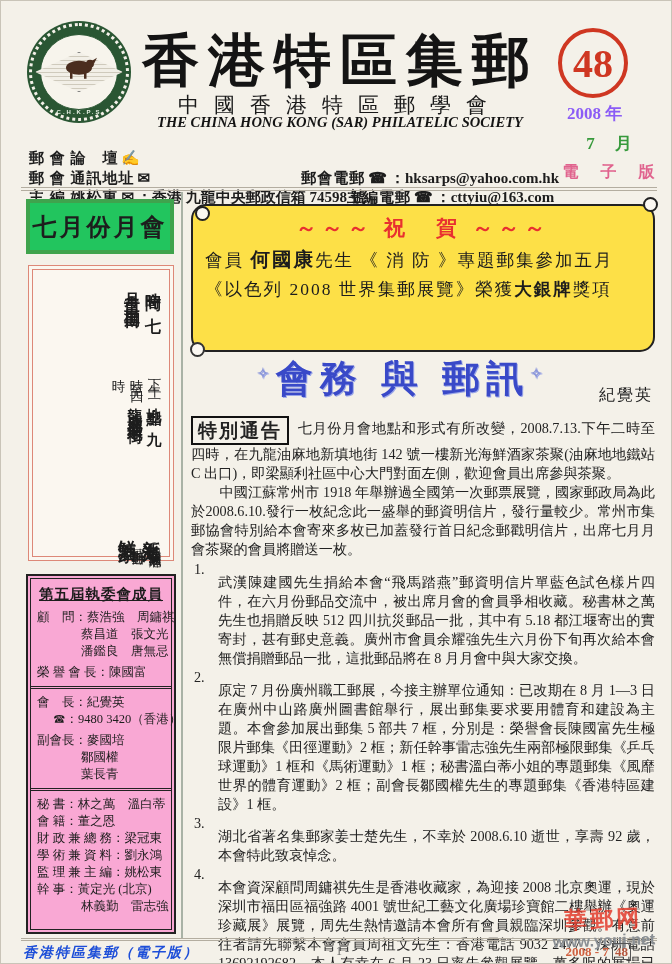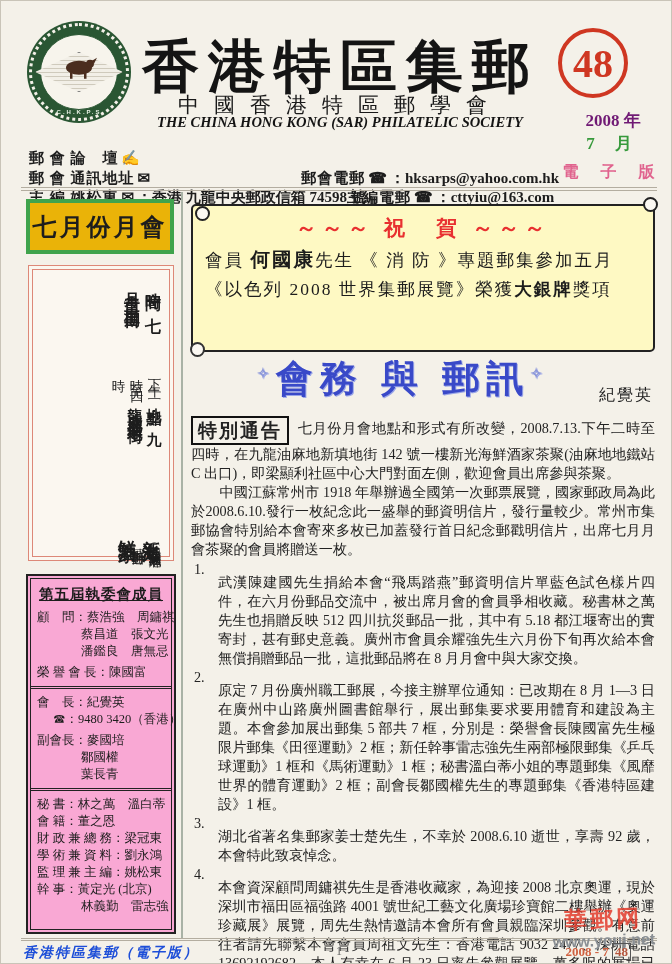--- a/index.html
+++ b/index.html
@@ -13,47 +13,47 @@
   .seal { position:absolute; left:28px; top:22px; width:100px; height:98px; }
   .seal-outer { position:absolute; inset:0; border-radius:50%; background:#2a5633;
     border:3px dotted #f4f1e9; box-shadow:0 0 0 2px #2a5633; }
   .seal-inner { position:absolute; inset:11px; border-radius:50%; background:#f7f4ec; border:1px solid #2a5633; }
   .seal-diamond { position:absolute; left:50%; top:50%; width:88px; height:40px; transform:translate(-50%,-50%);
     background:repeating-linear-gradient(#f2efe7 0 3px,#cfcabc 3px 4px);
     clip-path:polygon(0 50%,50% 0,100% 50%,50% 100%); border:1px solid #666; }
   .seal-animal { position:absolute; left:50%; top:50%; transform:translate(-50%,-58%); }
   .seal-acronym { position:absolute; left:0; right:0; bottom:6px; text-align:center;
     color:#e9f2e6; font:700 6px "Liberation Sans",sans-serif; letter-spacing:2px; }
-  .masthead-title { position:absolute; left:118px; top:28px; width:442px; text-align:center;
+  .masthead-title { position:absolute; left:118px; top:22px; width:442px; text-align:center;
     font-family:"Liberation Sans","DejaVu Sans",sans-serif; font-weight:900; font-size:57px;
     letter-spacing:9px; color:#141414; white-space:nowrap; }
   .masthead-sub { position:absolute; left:118px; top:90px; width:442px; text-align:center;
     font-size:21px; letter-spacing:15px; color:#191919; white-space:nowrap; }
   .masthead-en { position:absolute; left:96px; top:113px; width:486px; text-align:center;
     font-style:italic; font-weight:700; font-size:14.5px; color:#141414; white-space:nowrap; }
   .issue-circle { position:absolute; left:557px; top:27px; width:70px; height:70px; border:4px solid #cf3722;
     border-radius:50%; display:flex; align-items:center; justify-content:center;
     color:#cf3722; font-size:40px; font-weight:600; }
-  .hd-year { position:absolute; left:566px; top:108px; width:92px; text-align:center;
-    color:#701a75; font-weight:700; font-size:17px; }
+  .hd-year { position:absolute; left:566px; top:101px; width:92px; 
+    color:#8b5cf6; font-weight:700; font-size:17px; }
   .hd-month { position:absolute; left:566px; top:131px; width:92px; text-align:center;
     color:#379a3c; font-weight:700; font-size:17px; letter-spacing:8px; }
   .hd-edition { position:absolute; left:560px; top:161px; width:104px; text-align:center;
     color:#e0638e; font-weight:700; font-size:16px; letter-spacing:9px; white-space:nowrap; }
   .contact { position:absolute; left:28px; top:128px; width:530px; font-size:15px; font-weight:700;margin-top:20px; }
   .contact-row { display:flex; line-height:19.5px; white-space:nowrap; }
   .c-label { letter-spacing:1px; }
   .c-icon { margin:0 3px; }
   .c-group1 { width:318px; display:flex; }
   .header-divider { position:absolute; left:20px; top:186px; width:636px; border-top:4px double #b3ada0; }
   .v-divider { position:absolute; left:180px; top:191px; width:2px; height:746px; background:#a9b2a6; }
 
   
   .green-box { position:absolute; left:25px; top:198px; width:148px; height:55px;
-    border:4px solid #3fa34d; background:#eab308; display:flex; align-items:center; justify-content:center;
+    border:4px solid #3fa34d; background:#22c55e; display:flex; align-items:center; justify-content:center;
     font-family:"Liberation Sans",sans-serif; font-weight:900; font-size:24px; letter-spacing:3px; }
   .red-box { position:absolute; left:27px; top:264px; width:146px; height:296px;
     border:1px solid #dd8878; background:#fbf7f0; }
   .red-inner { position:absolute; inset:3px; border:1px solid #dd8878; padding:10px 6px;
     writing-mode:vertical-rl; text-orientation:upright; display:flex; gap:6px; }
   .vcol { letter-spacing:3px; }
   .v-time   { font-size:16px; font-weight:600; }
   .v-time2  { font-size:13.5px; padding-top:52px; letter-spacing:6px; }
   .v-place  { font-size:15px; font-weight:600; }
   .v-pname  { font-size:18px; font-weight:900; padding-top:96px; letter-spacing:2px; }
@@ -78,21 +78,21 @@
   .f-center { position:absolute; left:0; right:0; text-align:center; color:#666; font-size:12px; }
   .f-right { position:absolute; right:26px; color:#cf5f3f; font-weight:700; font-size:13px; }
   .f-issue { border:1px solid #555; padding:0 2px; color:#b4543c; }
   .watermark { position:absolute; left:540px; top:903px; width:125px; text-align:center;
     transform:rotate(-2deg); pointer-events:none; }
   .wm-cn { color:rgba(226,59,44,.85); font-weight:900; font-size:23px; letter-spacing:3px; }
   .wm-url { color:#8a8f94; font:700 16px "Liberation Sans",sans-serif; margin-top:-3px; }
 
   
   .main { position:absolute; left:190px; top:203px; width:464px; }
-  .banner { position:relative; border:2px solid #222; border-radius:5px; background:#fef9c3;
+  .banner { position:relative; border:2px solid #222; border-radius:15px; background:#fde047;
     padding:8px 12px 12px; height:148px; }
   .curl { position:absolute; width:15px; height:15px; border:2px solid #222; border-radius:50%; background:#fbf8f2; }
   .curl-tl { left:2px; top:0px; }
   .curl-bl { left:-3px; bottom:-7px; border-color:#333; }
   .curl-tr { right:-5px; top:-9px; }
   .banner-heading { text-align:center; color:#e83030; font-weight:700; font-size:21px; letter-spacing:5px; }
   .banner-line { font-size:17.5px; letter-spacing:2px; margin-top:4px; white-space:nowrap; }
   .banner-line .bname { font-weight:900; font-size:19.5px; }
   .banner-line .baward { font-weight:900; }
   .section-title-row { position:relative; height:56px; margin-top:2px; }

